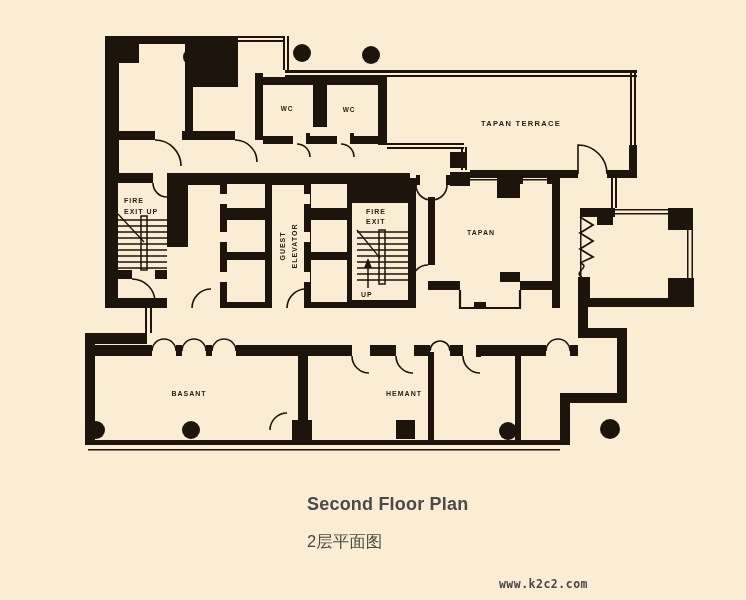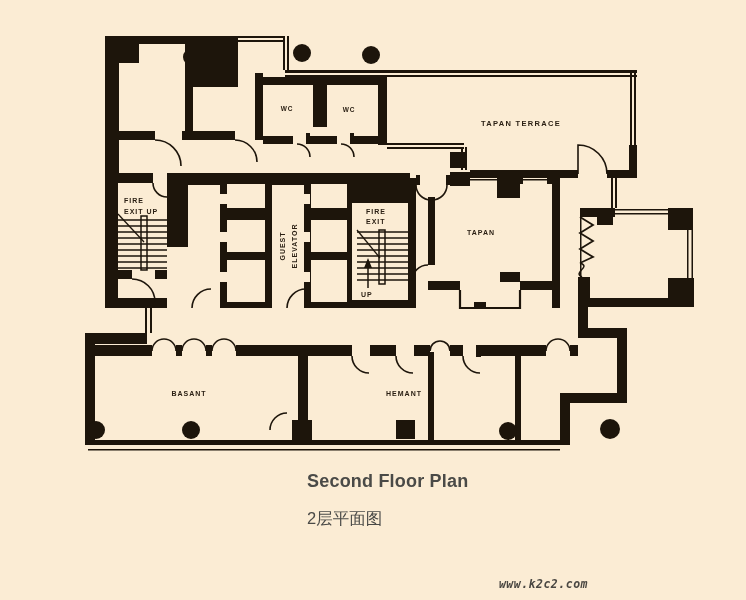--- a/index.html
+++ b/index.html
@@ -22,33 +22,33 @@
   .wline{stroke:var(--ink);fill:none;}
   .arc{stroke:var(--ink);stroke-width:1.6;fill:none;}
   .lbl{
     font-family:"Liberation Sans",sans-serif;
     font-weight:bold;font-size:7px;letter-spacing:1px;
     fill:var(--lbl);
   }
   .lbl-sm{font-size:6.5px;letter-spacing:0.8px;}
   .lbl-lg{font-size:7.5px;letter-spacing:1.3px;}
   .caption{
-    position:absolute;left:307px;top:471px;
+    position:absolute;left:307px;top:494px;
     color:var(--cap);
   }
   .caption .en{
     font-size:18px;font-weight:600;letter-spacing:0.2px;line-height:1.2;
   }
   .caption .zh{
     font-size:16.5px;font-weight:500;margin-top:16px;line-height:1.2;
   }
   .watermark{
     position:absolute;right:2px;top:577px;
     font-family:"DejaVu Sans Mono","Liberation Mono",monospace;
-    font-size:11.5px;font-weight:bold;color:var(--wm);letter-spacing:0.5px;font-style:italic;
+    font-size:11.5px;font-weight:bold;color:var(--wm);letter-spacing:0.5px;
   }
 </style>
 </head>
 <body>
 
 <div class="stage">
 
   <svg width="746" height="600" viewBox="0 0 746 600">
 
     <g>

